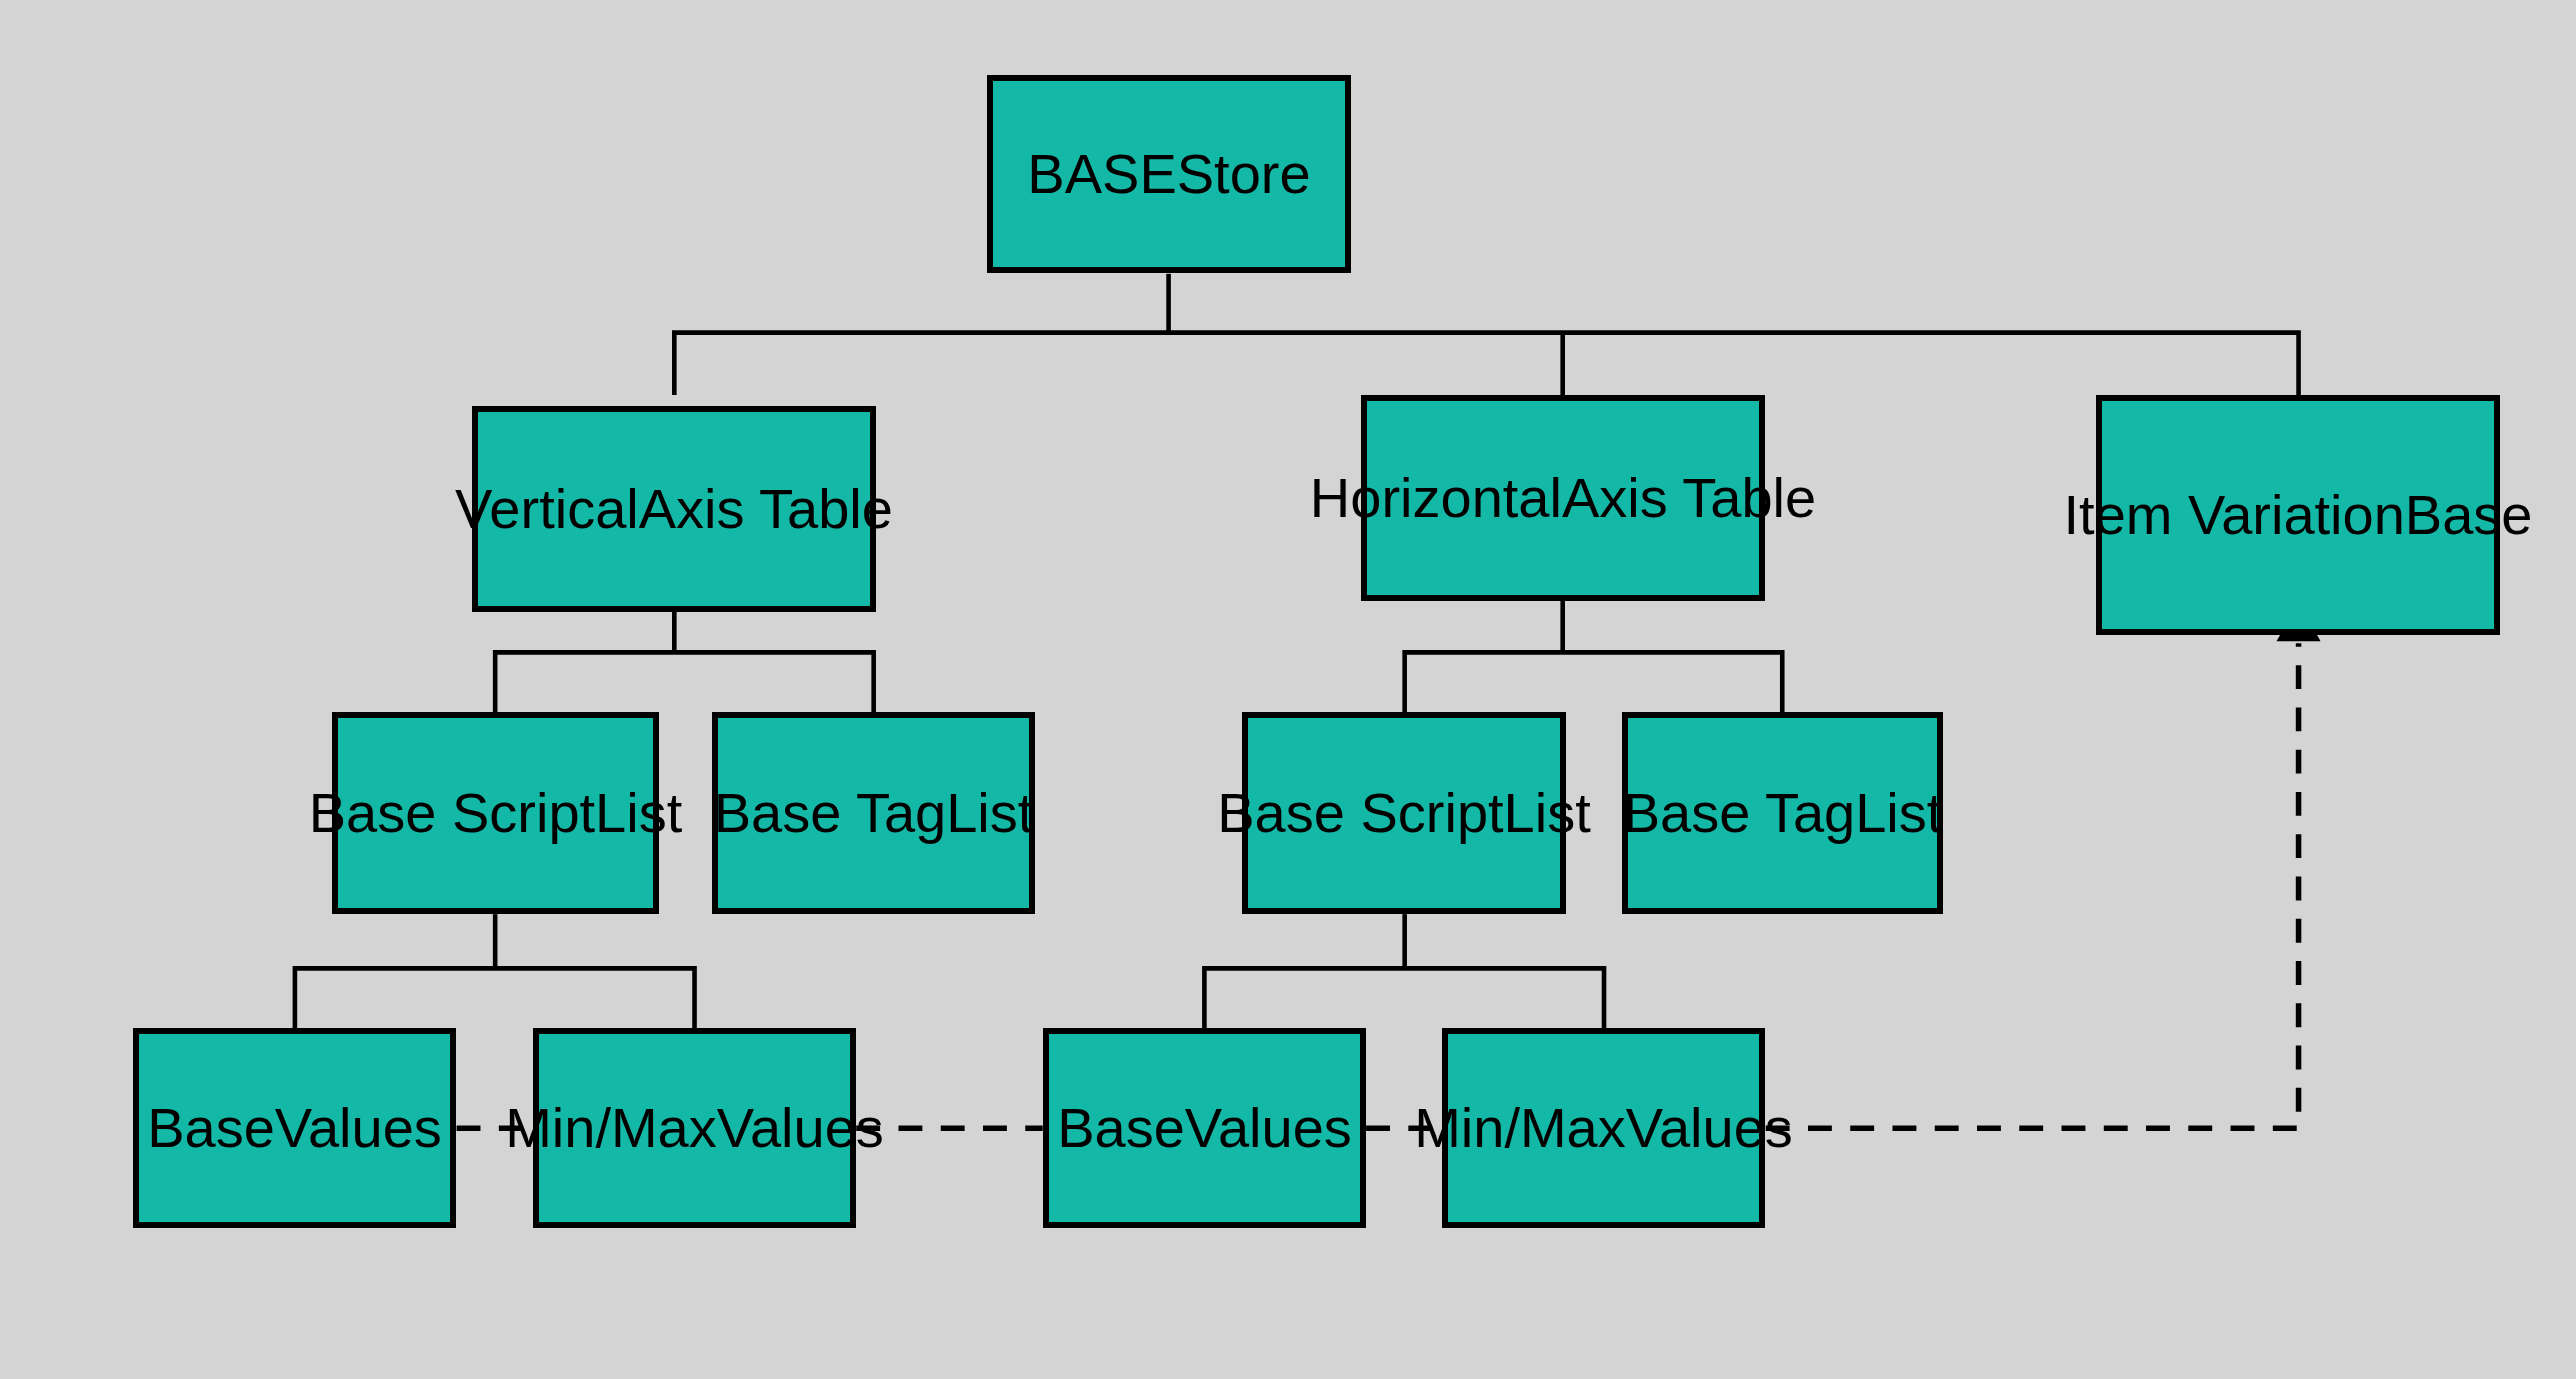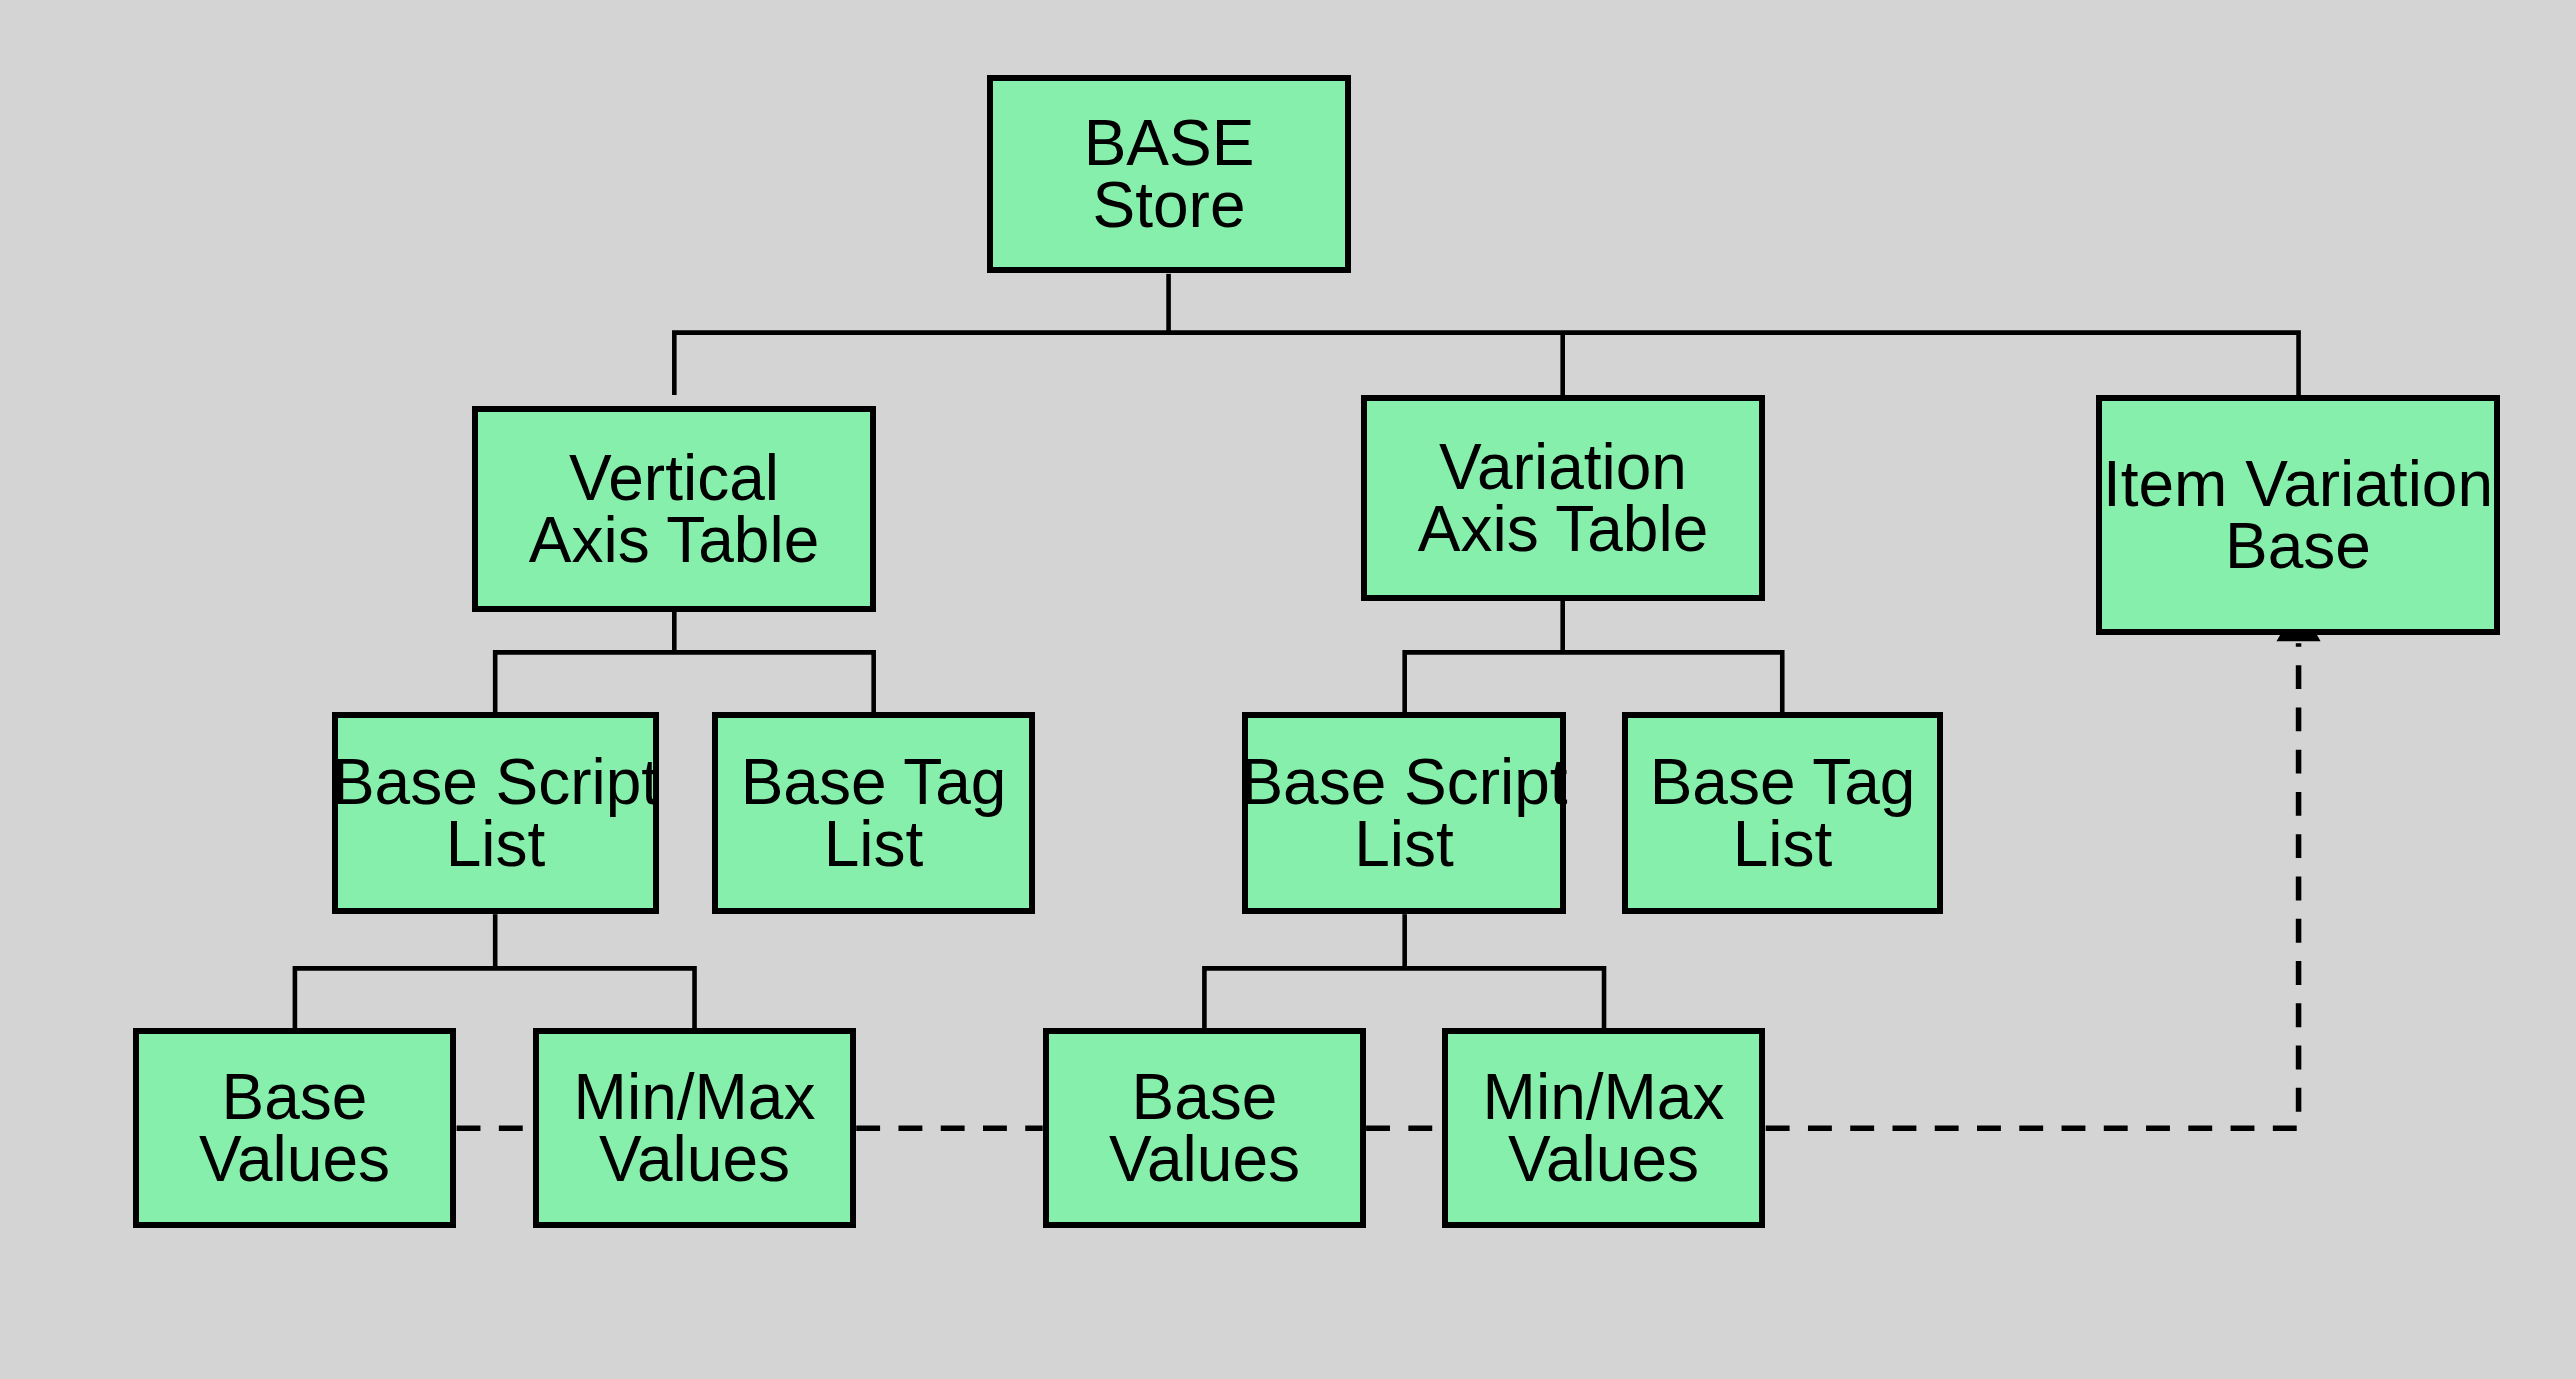--- a/index.html
+++ b/index.html
@@ -16,29 +16,29 @@
   }
   .wires {
     position: absolute;
     left: 0; top: 0;
     width: 2576px;
     height: 1380px;
   }
   .node {
     position: absolute;
     box-sizing: border-box;
-    background: #86efac;
+    background: #14b8a6;
     border: 6.4px solid #000000;
     display: flex;
-    flex-direction: column;
+    flex-direction: row;
     justify-content: center;
     align-items: center;
     text-align: center;
     color: #000000;
-    font-size: 64px;
+    font-size: 56px;
     line-height: 62px;
     white-space: nowrap;
   }
   
   .n-base-header          { left: 987px; top: 75px;   width: 364px; height: 198px; }
   
   .n-vertical-axis-table  { left: 472px;  top: 406px;  width: 404px; height: 206px; }
   .n-horizontal-axis-table{ left: 1361px; top: 395px;  width: 404px; height: 206px; }
   .n-item-variation-store { left: 2096px; top: 395px;  width: 404px; height: 240px; }
   
@@ -90,21 +90,21 @@
     <span>BASE</span>
     <span>Store</span>
   </div>
 
   <div class="node n-vertical-axis-table">
     <span>Vertical</span>
     <span>Axis Table</span>
   </div>
 
   <div class="node n-horizontal-axis-table">
-    <span>Variation</span>
+    <span>Horizontal</span>
     <span>Axis Table</span>
   </div>
 
   <div class="node n-item-variation-store">
     <span>Item Variation</span>
     <span>Base</span>
   </div>
 
   <div class="node n-base-script-list-v">
     <span>Base Script</span>

